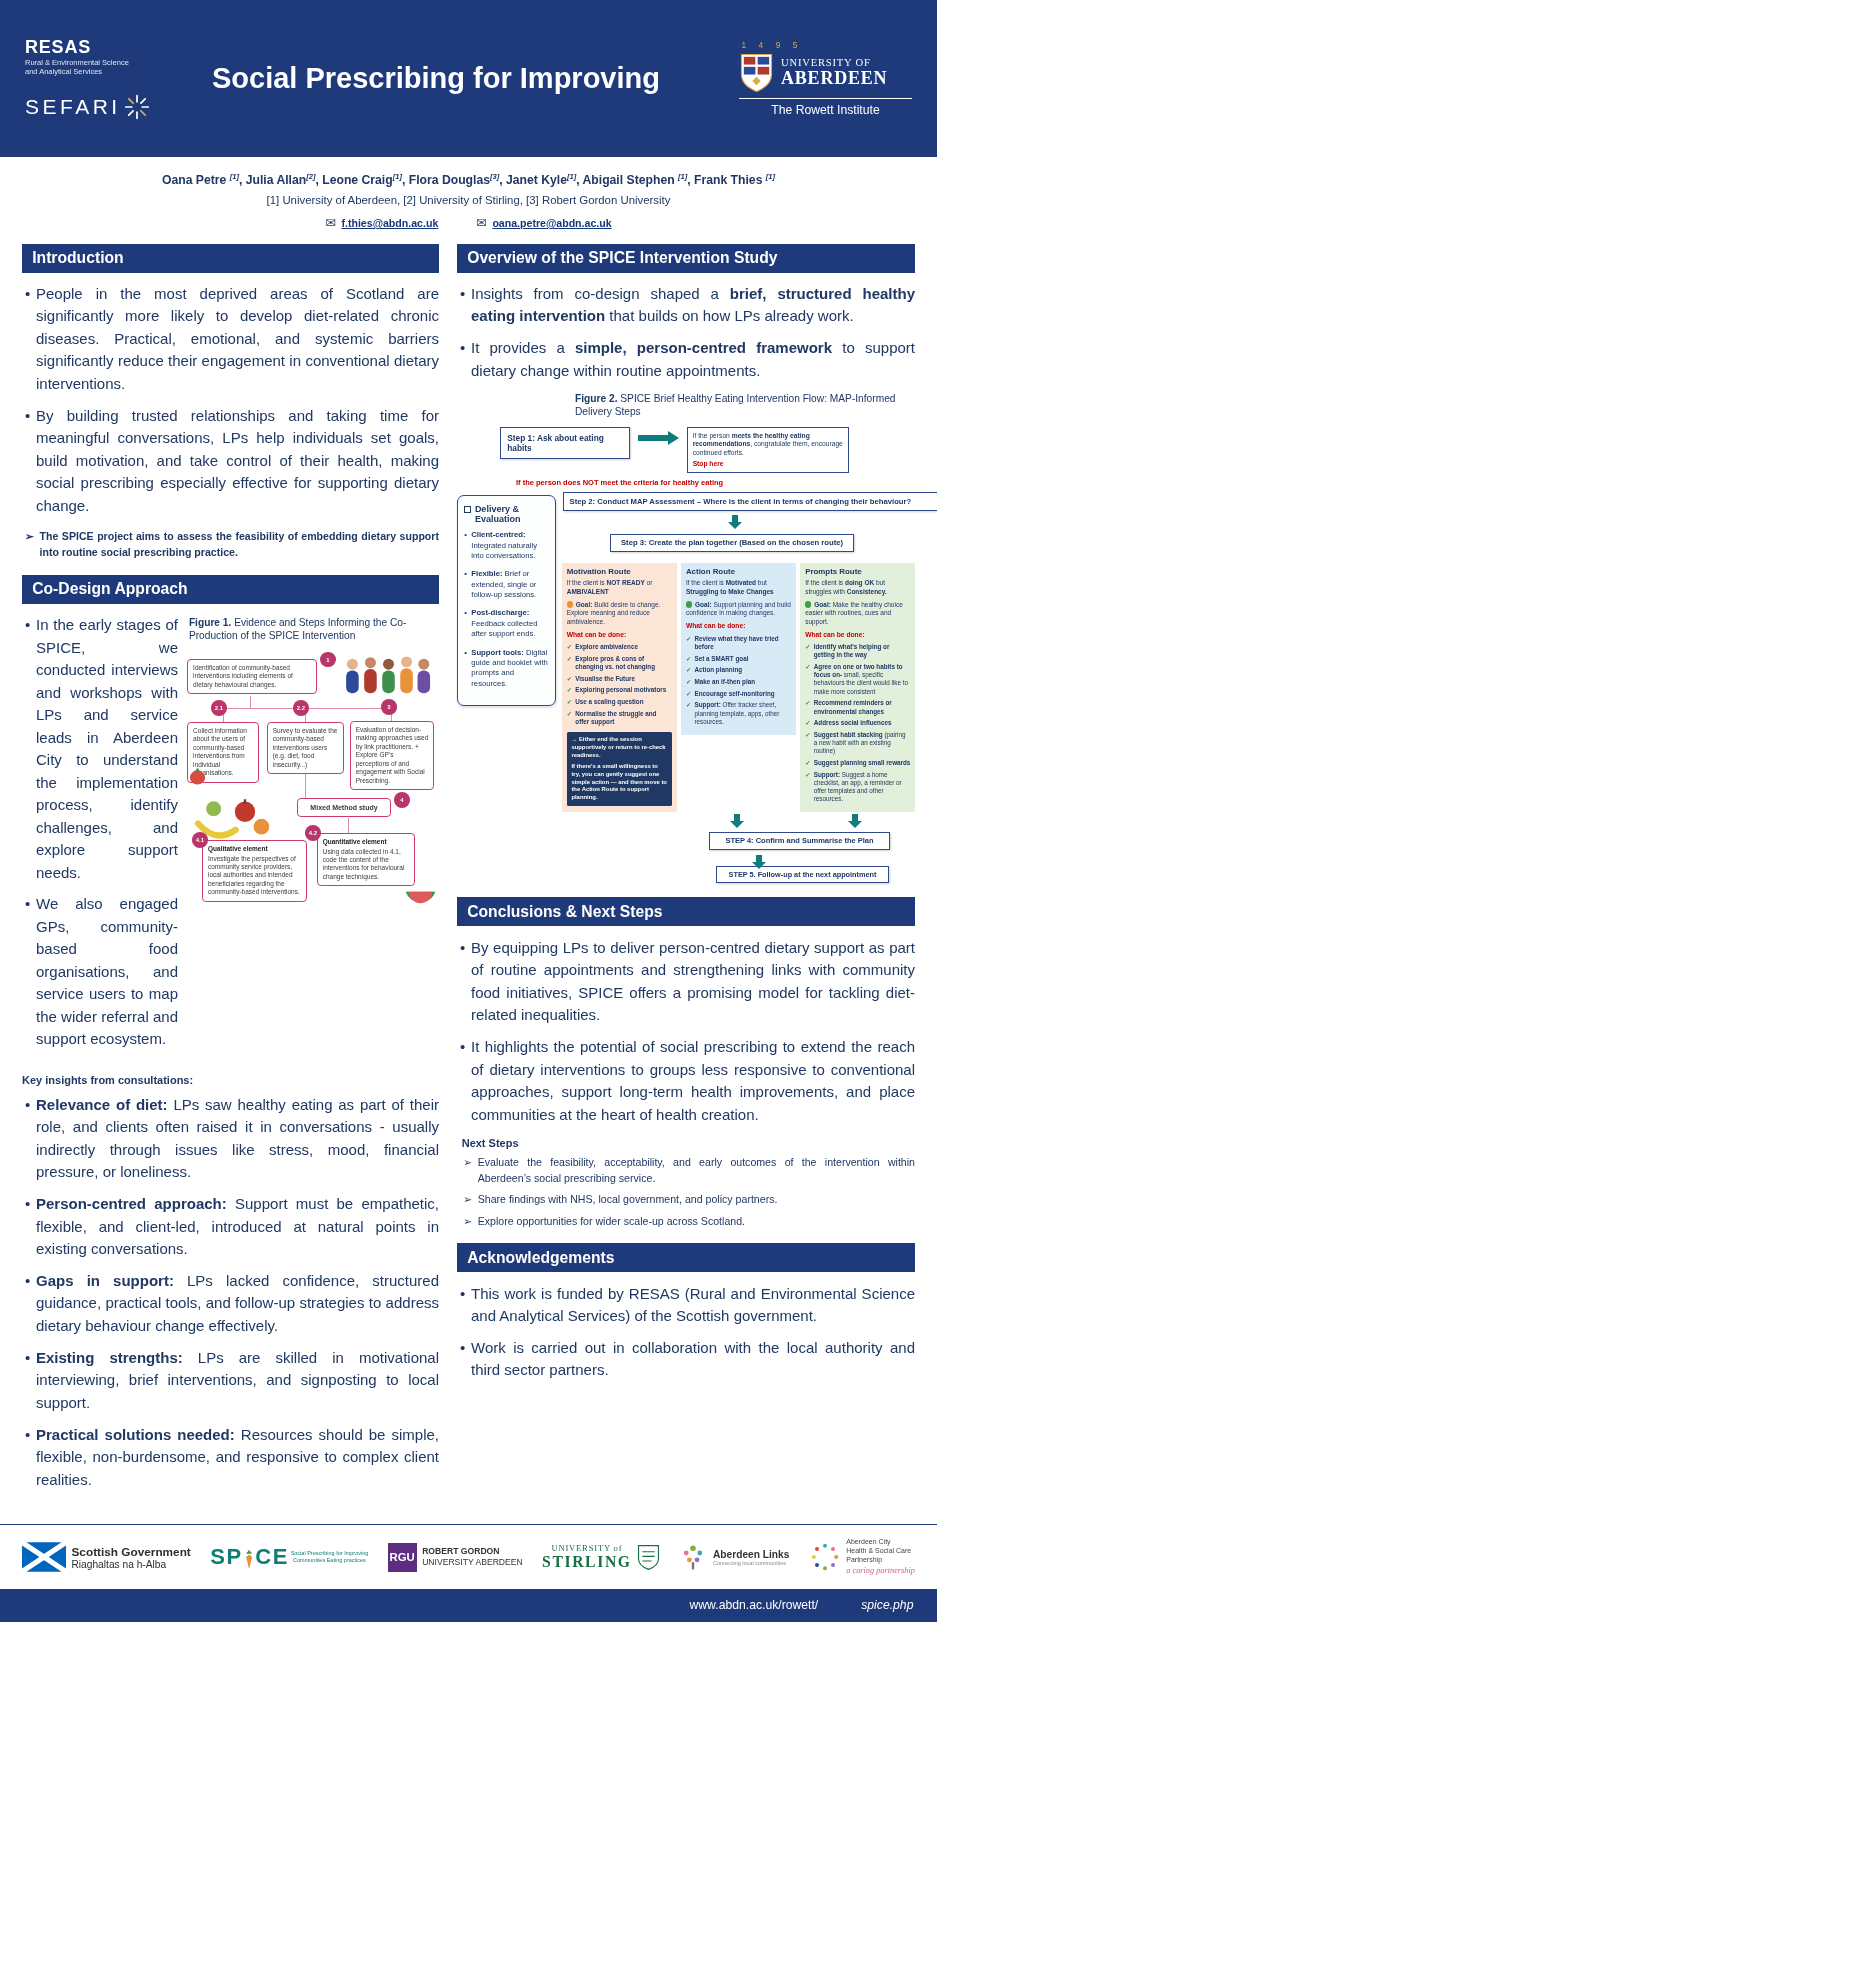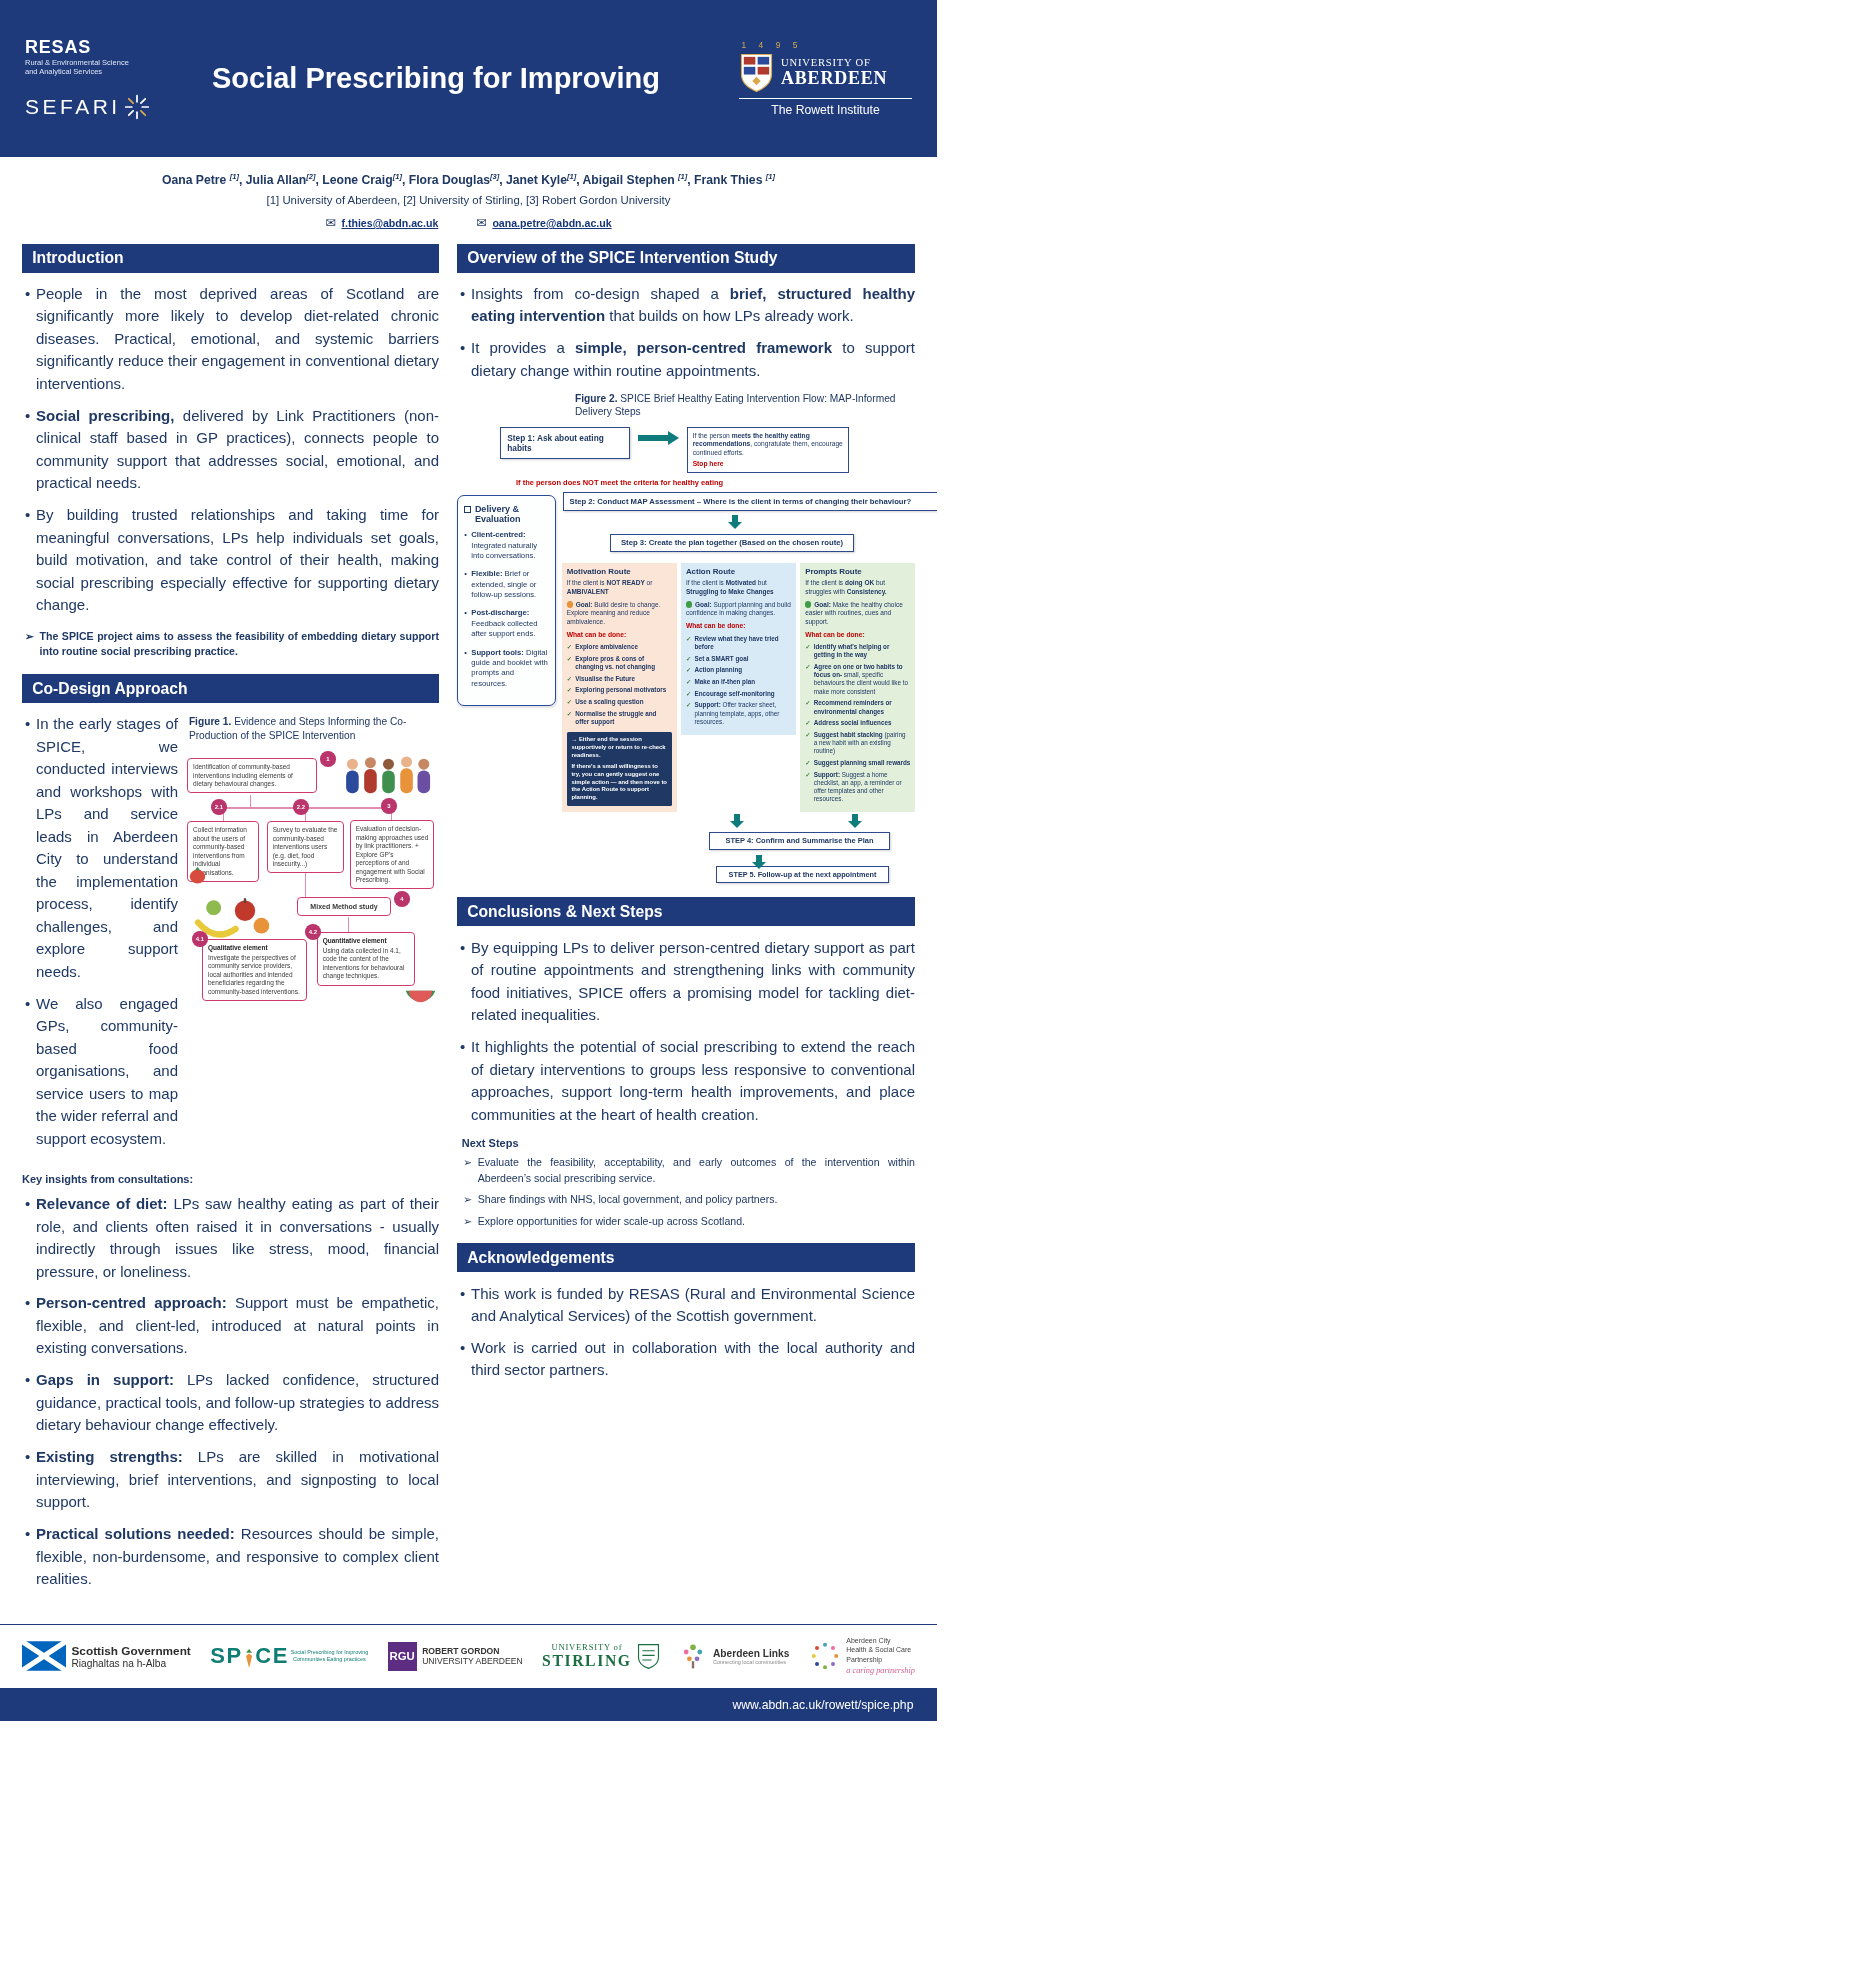--- a/index.html
+++ b/index.html
@@ -1,19 +1,19 @@
 <!DOCTYPE html>
 <html style="font-size:6.3px"><head>
 <meta charset="utf-8">
 <style>
 * {box-sizing:border-box;margin:0;padding:0;}
 html {background:#fff;}
 body {width:937px;font-family:"Liberation Sans",sans-serif;background:#fff;color:#1f3864;}
 .b {font-weight:bold;}
-.it {}
+.it {font-style:italic;padding-left:43px;}
 a {cursor:pointer;}
 
 
 .top {background:#1e3a7b;height:157px;display:flex;align-items:center;padding:0 25px;color:#fff;}
 .hdr-left {width:169px;flex:0 0 169px;}
 .resas-name {font-size:18px;font-weight:bold;letter-spacing:0.8px;}
 .resas-sub {font-size:7.5px;color:#dfe6f4;line-height:1.25;}
 .sefari {margin-top:17.3px;display:flex;align-items:center;gap:3.1px;}
 .sefari-name {font-size:21px;letter-spacing:3.5px;font-weight:400;}
 .sefari-star {width:26px;height:26px;}
@@ -237,21 +237,20 @@
   </p>
 </section>
 
 <div class="main">
 
   <div class="col-left">
 
     <div class="bar first">Introduction</div>
     <ul class="bullets">
       <li><span class="b"></span><span>People in the most deprived areas of Scotland are significantly more likely to develop diet-related chronic diseases. Practical, emotional, and systemic barriers significantly reduce their engagement in conventional dietary interventions.</span></li>
-      <li><span class="b">Social prescribing,</span><span> delivered by Link Practitioners (non-clinical staff based in GP practices), connects people to community support that addresses social, emotional, and practical needs.</span></li>
       <li><span class="b"></span><span>By building trusted relationships and taking time for meaningful conversations, LPs help individuals set goals, build motivation, and take control of their health, making social prescribing especially effective for supporting dietary change.</span></li>
     </ul>
     <div class="aim">
       <span class="aim-mark">➢</span>
       <span>The SPICE project aims to assess the feasibility of embedding dietary support into routine social prescribing practice.</span>
     </div>
 
     <div class="bar">Co-Design Approach</div>
     <div class="cd-flex">
       <ul class="bullets cd-text">

